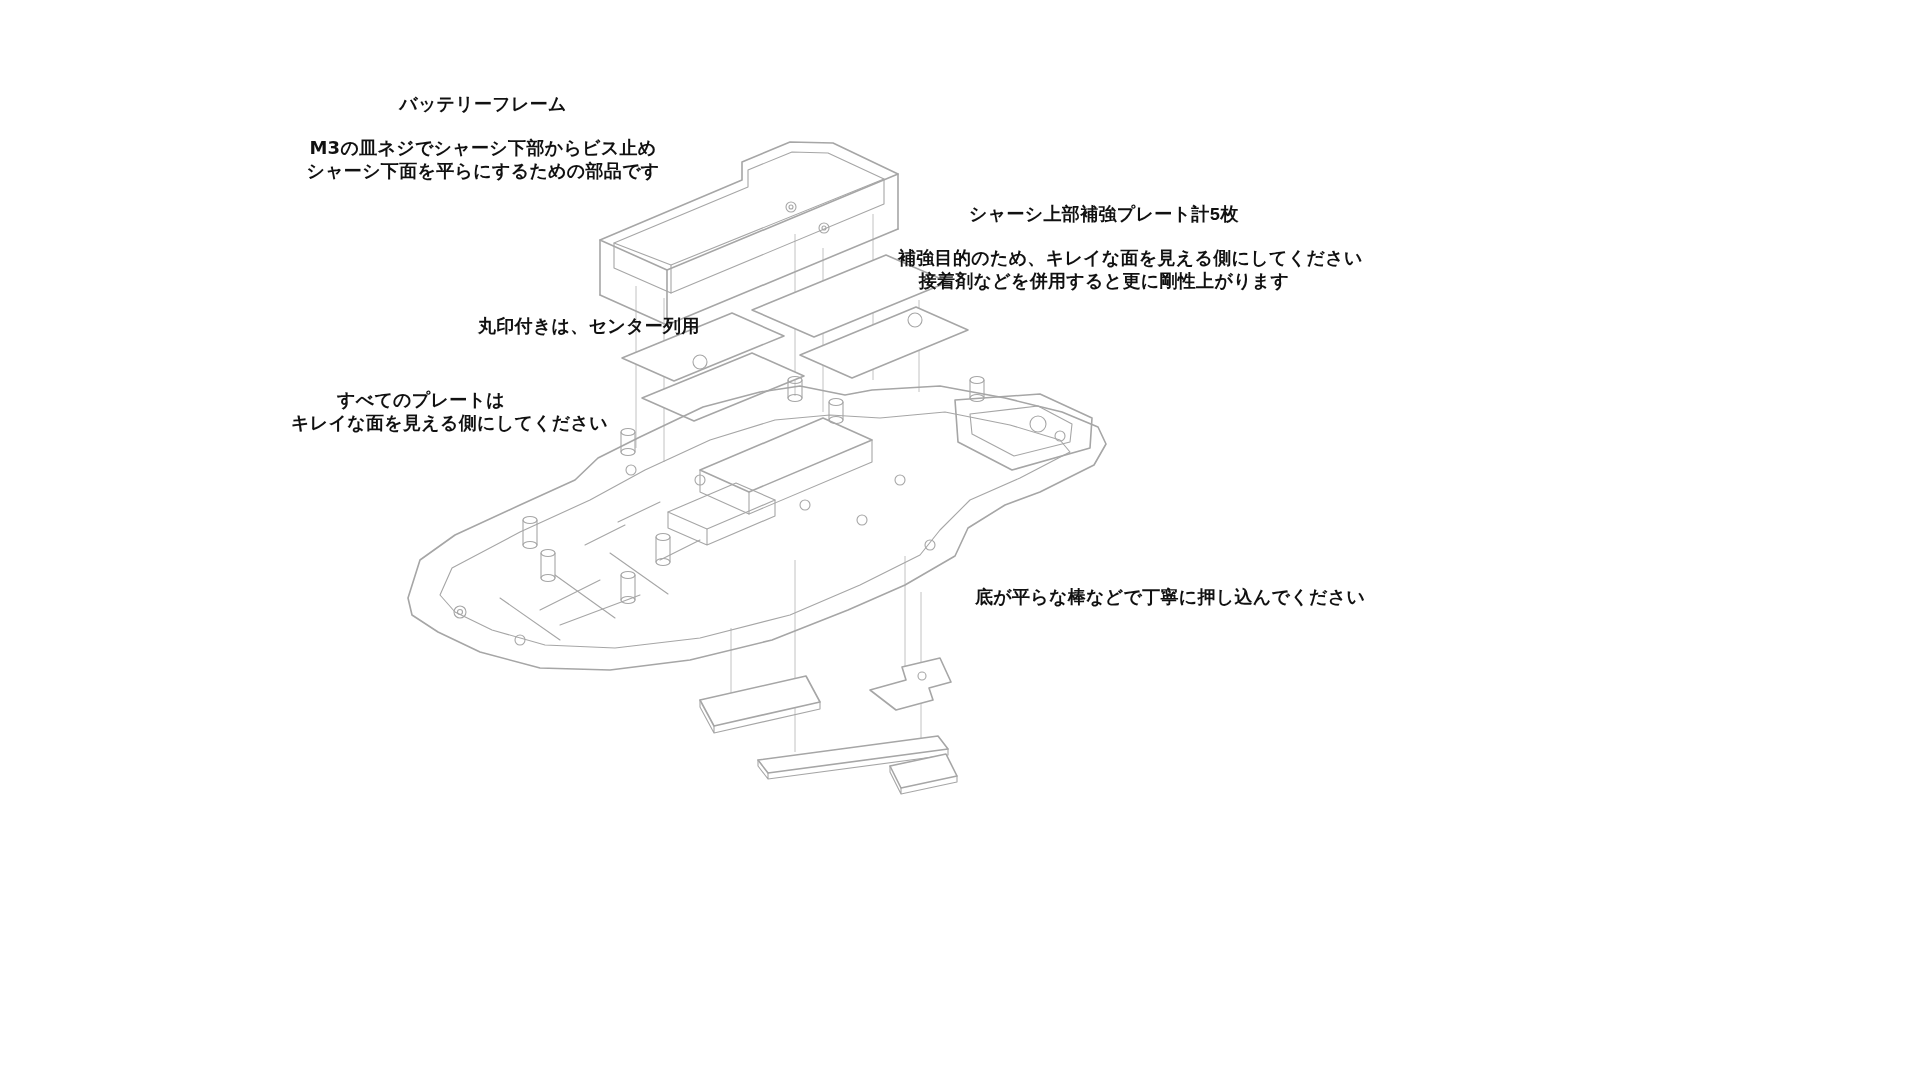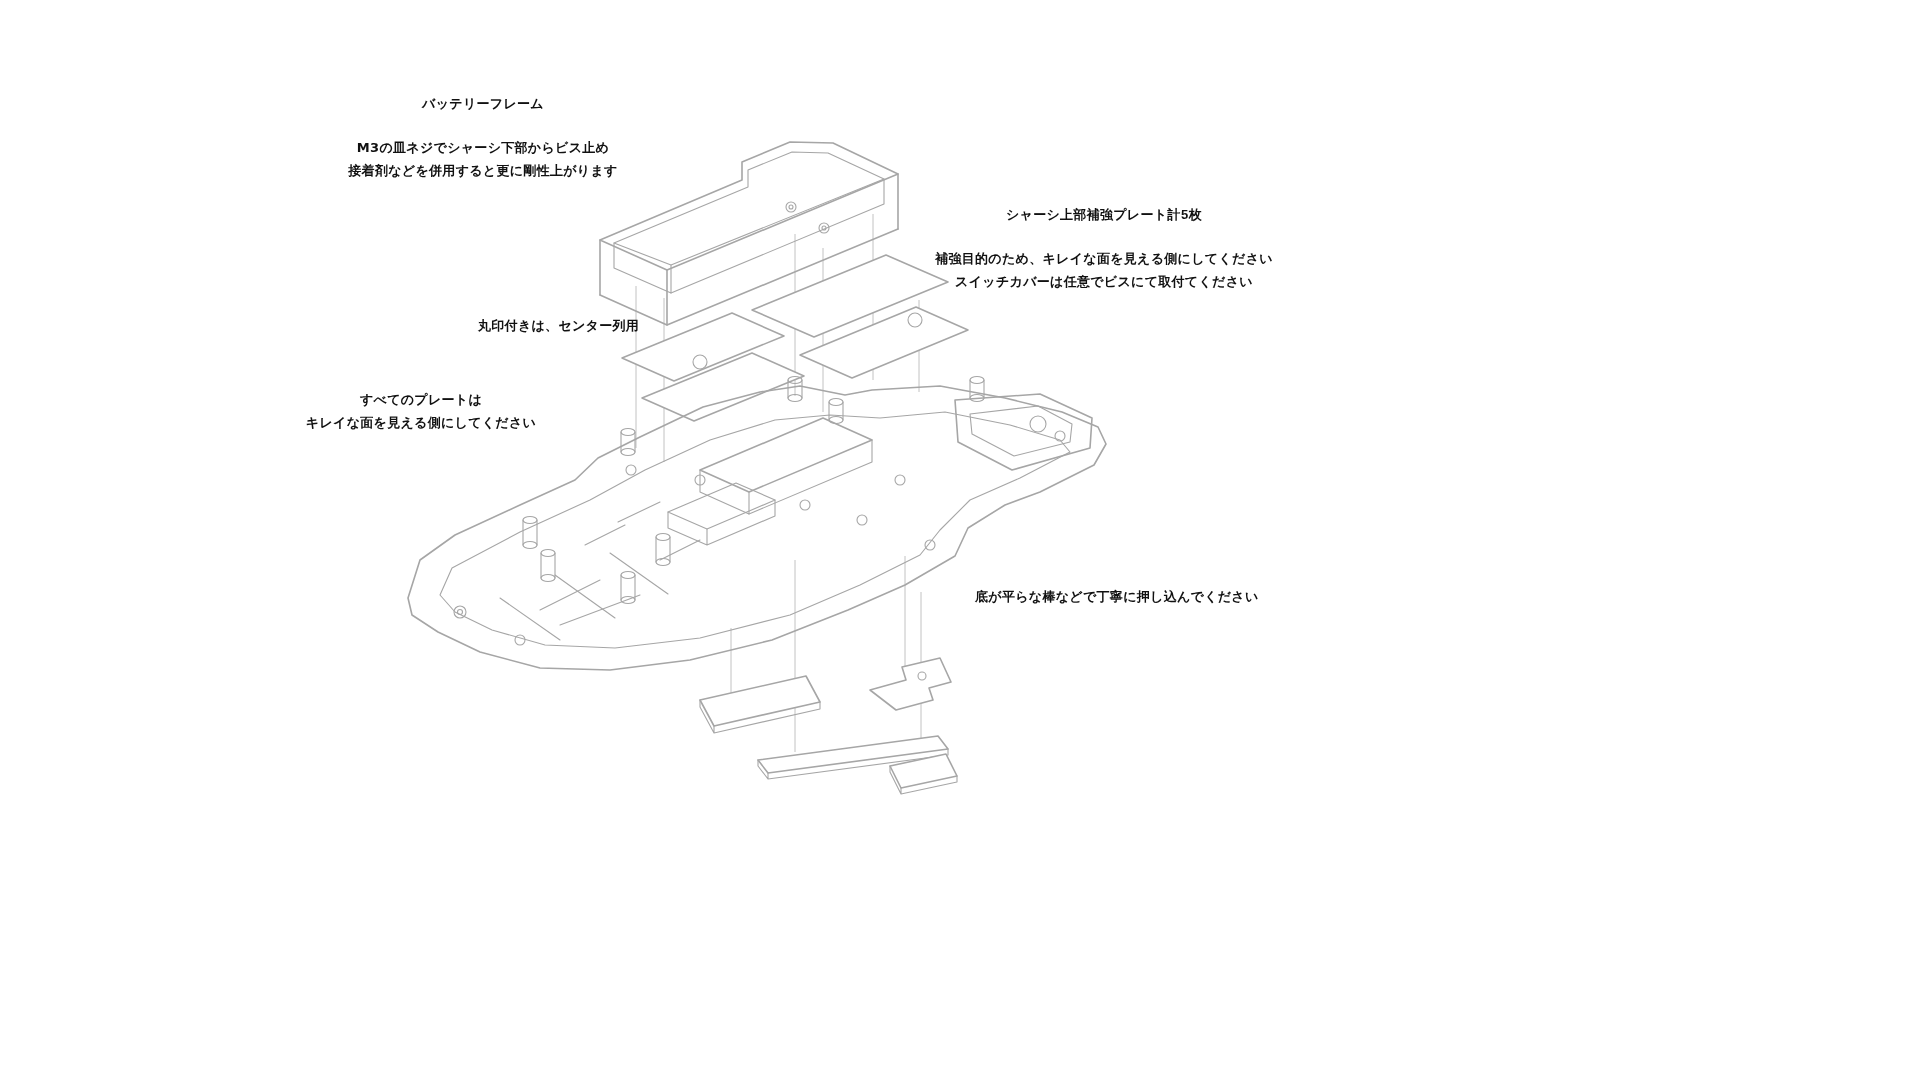--- a/index.html
+++ b/index.html
@@ -15,21 +15,21 @@
     font-family: "DejaVu Sans", "Liberation Sans", sans-serif;
   }
   .stage {
     position: absolute;
     inset: 0;
   }
   .note {
     position: absolute;
     color: #111111;
     font-weight: 700;
-    font-size: 13px;
+    font-size: 18px;
     line-height: 23px;
     letter-spacing: 0.3px;
     white-space: nowrap;
   }
   .note.center { text-align: center; }
   .note .title-line { display: block; margin-bottom: 21px; }
   svg { position: absolute; inset: 0; }
   .part { stroke: #a6a6a6; stroke-width: 1.6; fill: none; stroke-linejoin: round; stroke-linecap: round; }
   .part-filled { stroke: #a6a6a6; stroke-width: 1.6; fill: #ffffff; stroke-linejoin: round; }
   .guide { stroke: #c2c2c2; stroke-width: 1; fill: none; }
@@ -188,27 +188,27 @@
       <path class="part thin" d="M758,760 L758,766 L768,779 L768,773 M948,749 L948,755 L768,779"></path>
 
       <path class="part-filled" d="M890,766 L946,754 L957,776 L901,788 Z"></path>
       <path class="part thin" d="M890,766 L890,772 L901,794 L901,788 M957,776 L957,782 L901,794"></path>
     </g>
   </svg>
 
   <div class="note center" style="left:300px; top:92px; width:366px;">
     <span class="title-line">バッテリーフレーム</span>
     <span>M3の皿ネジでシャーシ下部からビス止め</span><br>
-    <span>接着剤などを併用すると更に剛性上がります</span>
+    <span>シャーシ下面を平らにするための部品です</span>
   </div>
 
   <div class="note center" style="left:898px; top:204px; width:412px;font-family:Liberation Mono, monospace;">
     <span class="title-line">シャーシ上部補強プレート計5枚</span>
     <span>補強目的のため、キレイな面を見える側にしてください</span><br>
-    <span>スイッチカバーは任意でビスにて取付てください</span>
+    <span>接着剤などを併用すると更に剛性上がります</span>
   </div>
 
   <div class="note" style="left:478px; top:314px;">
     <span>丸印付きは、センター列用</span>
   </div>
 
   <div class="note center" style="left:283px; top:388px; width:260px;margin-left:8px;">
     <span>すべてのプレートは</span><br>
     <span>キレイな面を見える側にしてください</span>
   </div>

